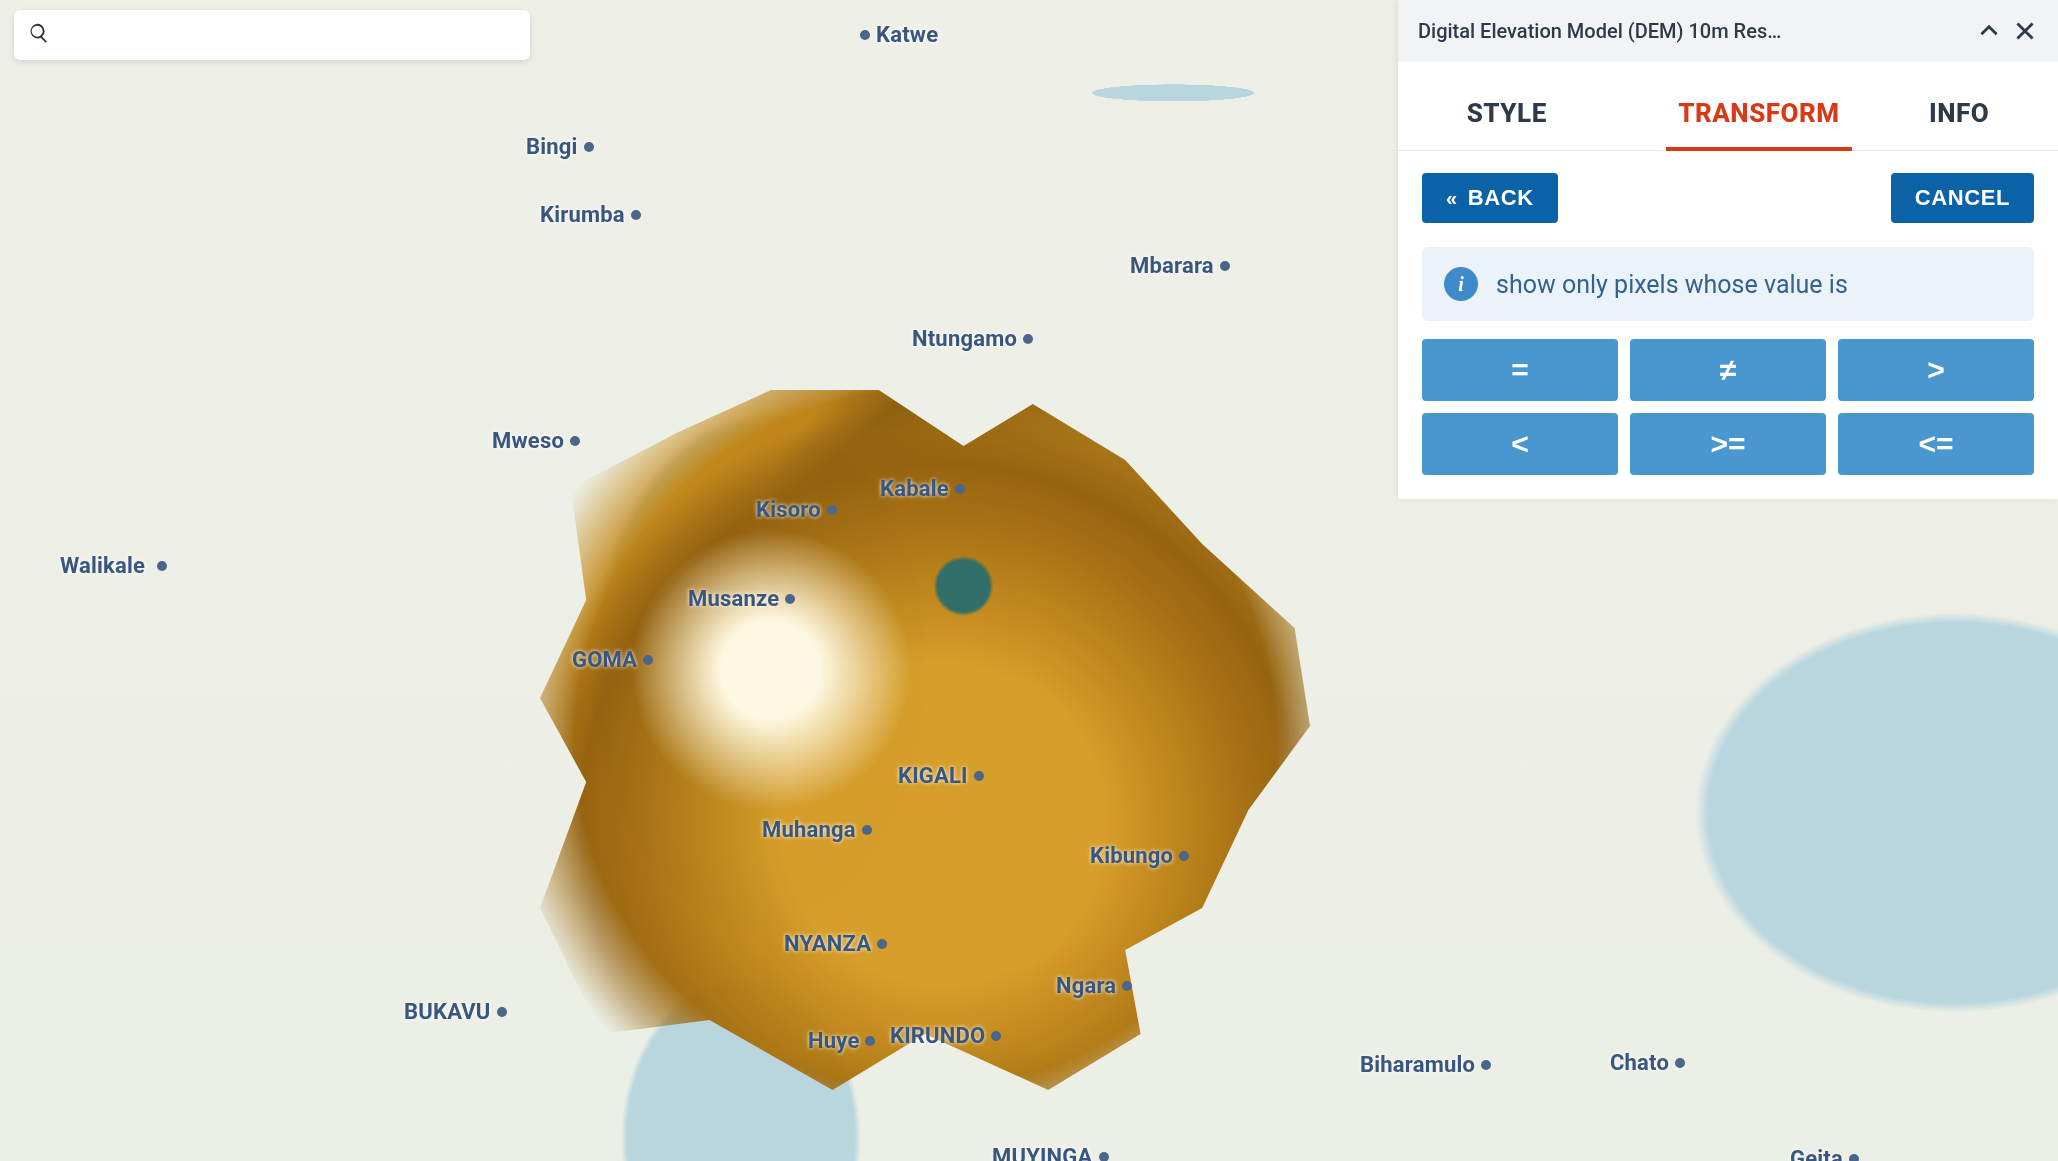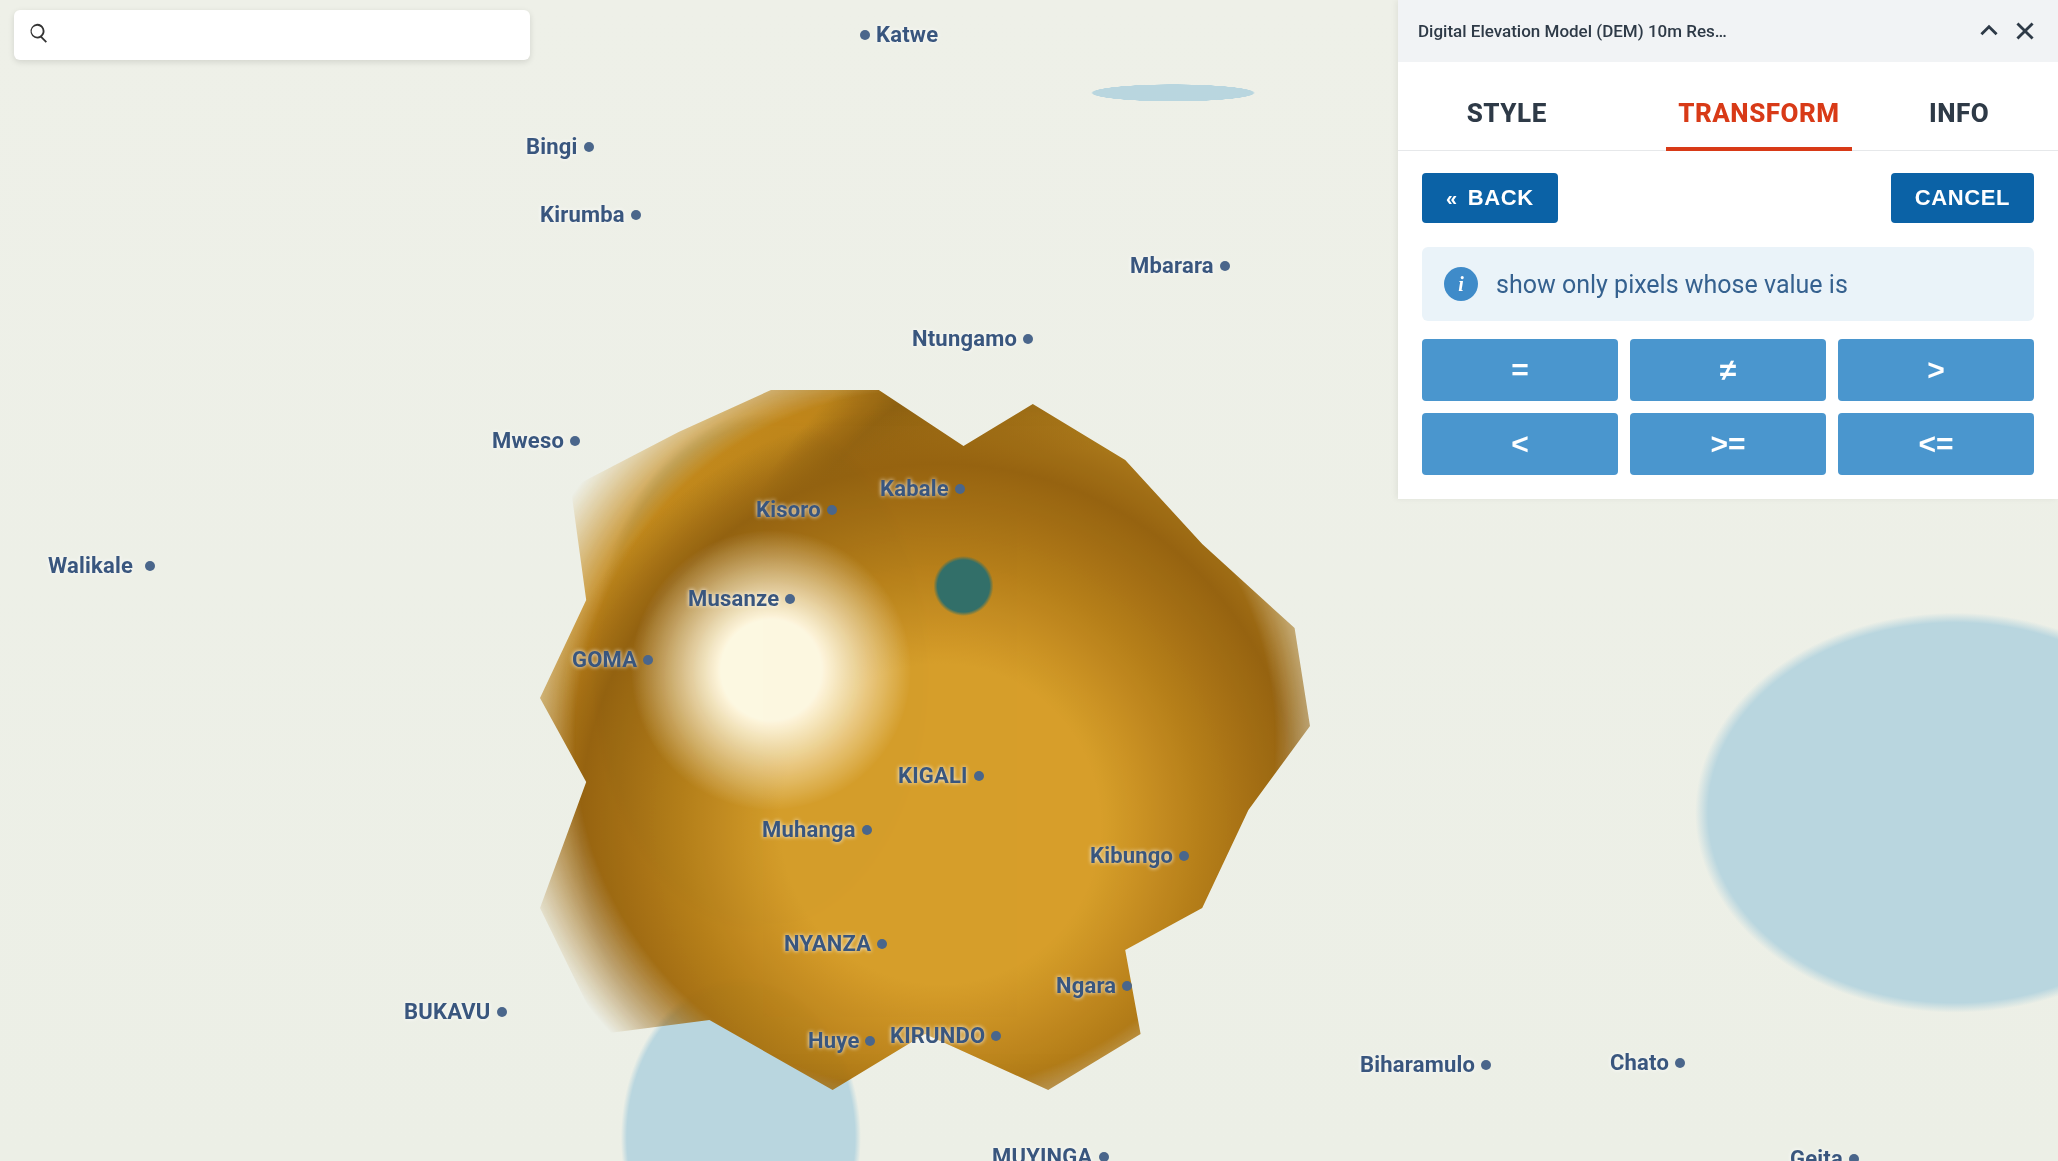--- a/index.html
+++ b/index.html
@@ -42,21 +42,21 @@
   .dot { width: 10px; height: 10px; border-radius: 50%; background: #4a668b; display: inline-block; }
 
   
   .search-wrap { position: absolute; left: 14px; top: 10px; width: 516px; height: 50px; background: #fff; border-radius: 6px; box-shadow: 0 2px 6px rgba(0,0,0,.12); display: flex; align-items: center; padding: 0 14px; gap: 12px; }
   .search-wrap input { border: none; outline: none; font-size: 24px; width: 100%; color: #555; background: transparent; }
   .search-wrap svg { width: 22px; height: 22px; fill: #333; }
 
   
   .panel { position: absolute; right: 0; top: 0; width: 660px; background: #fff; box-shadow: -2px 0 6px rgba(0,0,0,.06); }
   .panel-header { display: flex; align-items: center; padding: 18px 20px; gap: 10px; background: #f1f3f5; }
-  .panel-title { flex: 1; font-size: 17px; color: #2e3a47; font-weight: 500; white-space: nowrap; overflow: hidden; text-overflow: ellipsis; }
+  .panel-title { flex: 1; font-size: 20px; color: #2e3a47; font-weight: 500; white-space: nowrap; overflow: hidden; text-overflow: ellipsis; }
   .hdr-icon { width: 26px; height: 26px; display: flex; align-items: center; justify-content: center; cursor: pointer; color: #2e3a47; }
   .hdr-icon svg { width: 26px; height: 26px; stroke: #2e3a47; stroke-width: 2.6; fill: none; }
 
   .tabs { display: flex; justify-content: space-around; padding: 30px 24px 0 24px; border-bottom: 1px solid #e6e8ea; }
   .tab { font-size: 26px; font-weight: 800; letter-spacing: .5px; color: #2e3a47; padding: 6px 6px 22px 6px; cursor: pointer; position: relative; }
   .tab.active { color: #d83a17; margin-left: 42px; }
   .tab.active::after { content: ""; position: absolute; left: -6px; right: -6px; bottom: -1px; height: 4px; background: #d83a17; }
 
   .actions { display: flex; justify-content: space-between; padding: 22px 24px 14px 24px; }
   .btn { background: #0b62a6; color: #fff; border: none; border-radius: 4px; padding: 12px 24px; font-size: 22px; font-weight: 800; letter-spacing: .6px; cursor: pointer; display: inline-flex; align-items: center; gap: 10px; }
@@ -100,21 +100,21 @@
           <span class="dot"></span>
         </div>
         <div class="place" style="left: 880px; top: 470px;">
           <span>Kabale</span>
           <span class="dot"></span>
         </div>
         <div class="place" style="left: 756px; top: 491px;">
           <span>Kisoro</span>
           <span class="dot"></span>
         </div>
-        <div class="place" style="left: 48px; top: 547px; gap: 12px;">
+        <div class="place" style="left: 60px; top: 547px; gap: 12px;">
           <span>Walikale</span>
           <span class="dot"></span>
         </div>
         <div class="place" style="left: 688px; top: 580px;">
           <span>Musanze</span>
           <span class="dot"></span>
         </div>
         <div class="place major" style="left: 572px; top: 641px;">
           <span>GOMA</span>
           <span class="dot"></span>

